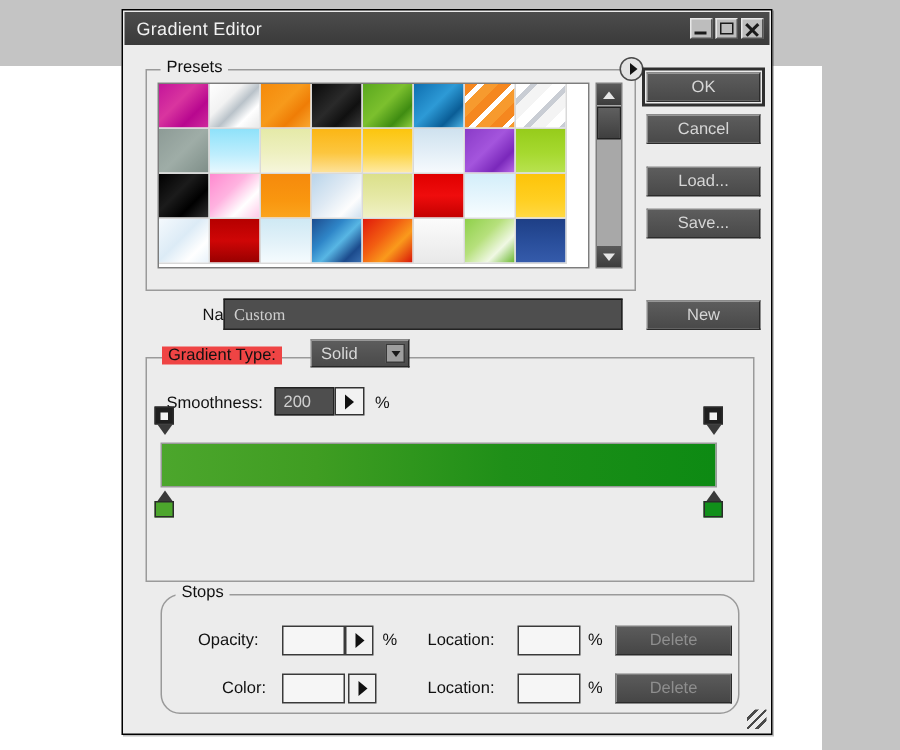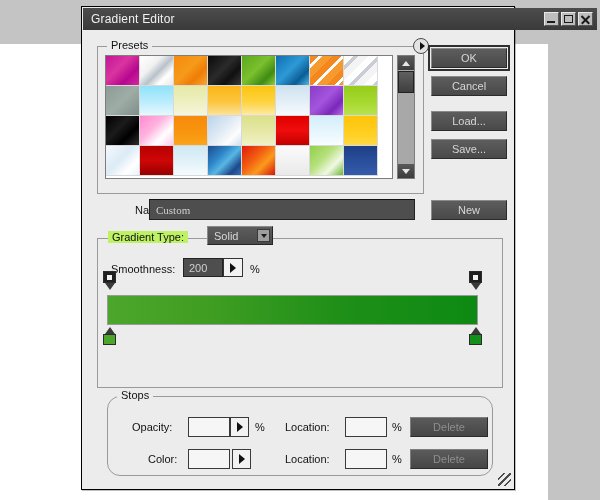--- a/index.html
+++ b/index.html
@@ -18,21 +18,21 @@
 
   
   .window{
     position:absolute;left:81px;top:6px;width:434px;height:484px;
     background:#ececec;
     border:1px solid #000;
     box-shadow:1px 1px 0 rgba(0,0,0,.25);
     box-sizing:border-box;
   }
   .titlebar{
-    position:absolute;left:1px;top:1px;width:514px;height:22px;
+    position:absolute;left:1px;top:1px;width:430px;height:22px;
     background:linear-gradient(#4c4c4c,#3a3a3a);
     display:flex;align-items:center;
   }
   .title-text{
     color:#f2f2f2;font-size:12px;padding-left:8px;letter-spacing:.2px;
     flex:1;white-space:nowrap;overflow:hidden;
   }
   .win-btns{display:flex;gap:2px;padding-right:4px;}
   .win-btn{
     width:15px;height:14px;background:#bdbdbd;
@@ -114,21 +114,21 @@
   .name-input{
     position:absolute;left:66px;top:169px;width:266px;height:21px;
     background:#4e4e4e;border:1px solid #222;border-top-color:#111;
     color:#cfcfcf;font-size:11px;
     display:flex;align-items:center;padding-left:6px;box-sizing:border-box;
     font-family:Liberation Serif, serif;
   }
 
   
   .grad-group{left:14px;top:208px;width:404px;height:148px;}
-  .gt-label{position:absolute;left:10px;top:-8px;font-size:11px;color:#111;background:#bef264;padding:0 4px;}
+  .gt-label{position:absolute;left:10px;top:-8px;font-size:11px;color:#111;background:#ef4444;padding:0 4px;}
   .gt-select{
     position:absolute;left:109px;top:-13px;width:66px;height:19px;
     background:linear-gradient(#5d5d5d,#4a4a4a);border:1px solid #262626;
     border-top-color:#8a8a8a;border-left-color:#8a8a8a;
     color:#d8d8d8;font-size:11px;display:flex;align-items:center;
     padding-left:6px;box-sizing:border-box;
   }
   .gt-arrow{
     position:absolute;right:2px;top:2px;width:13px;height:13px;
     background:#9e9e9e;border:1px solid #3a3a3a;box-sizing:border-box;

